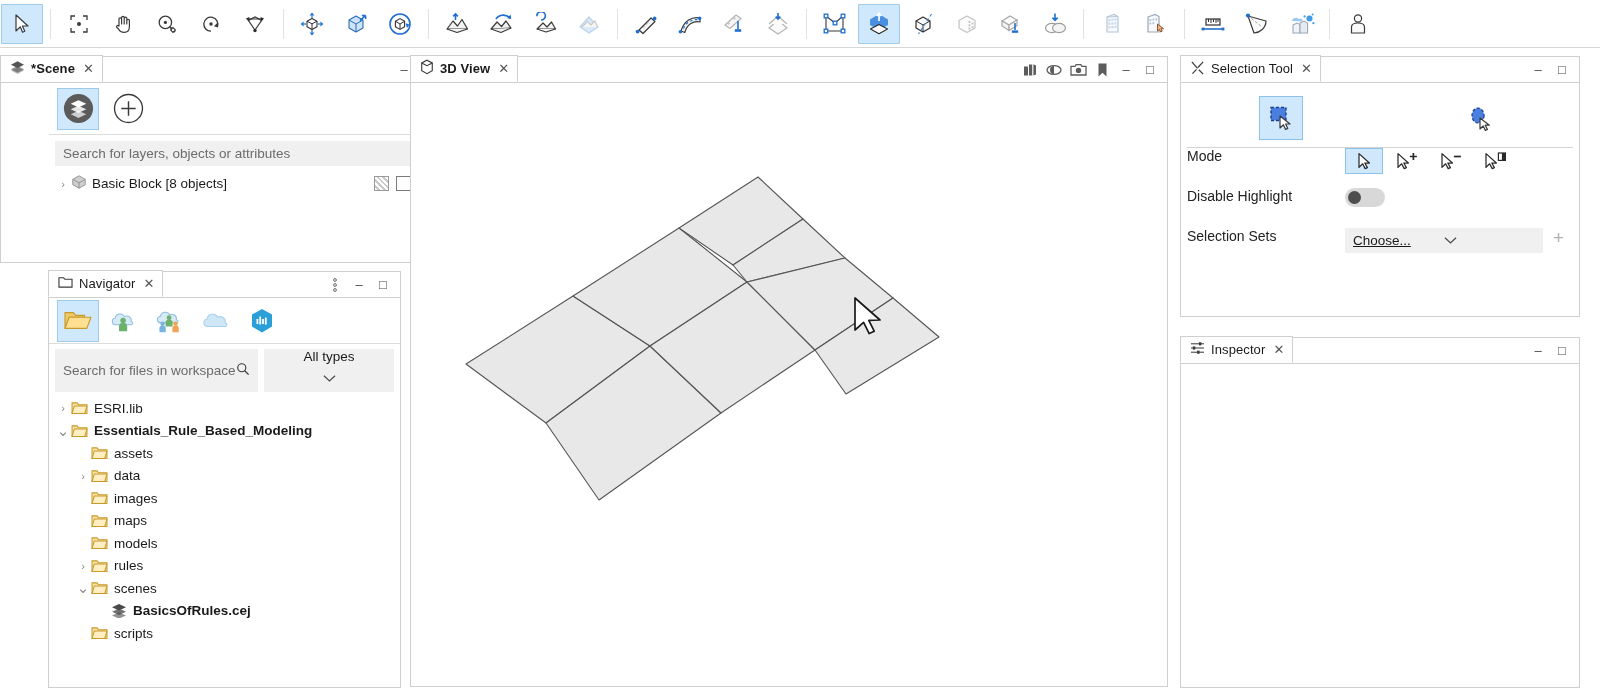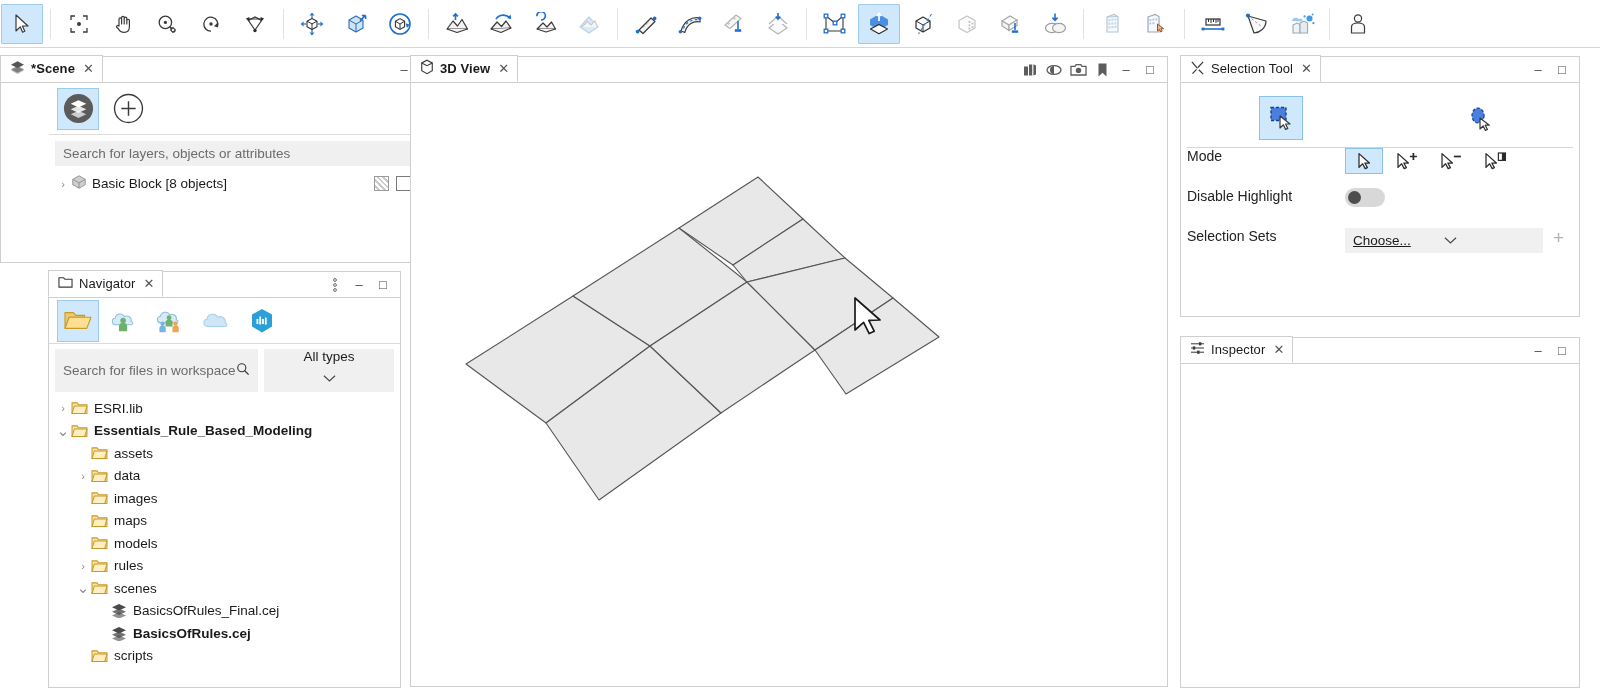--- a/index.html
+++ b/index.html
@@ -674,31 +674,20 @@
           </div>
           <div class="frow">
             <span class="twist" style="margin-left: 46px;"></span>
             <span style="display: inline-flex; align-items: center;">
               <svg width="16" height="15" viewBox="0 0 16 15">
                 <path d="M8 1 L15 4.2 L8 7.4 L1 4.2 Z" fill="#4a4a4a"></path>
                 <path d="M8 5.6 L15 8.8 L8 12 L1 8.8 Z" fill="#4a4a4a" opacity=".78"></path>
                 <path d="M8 9.2 L15 12.4 L8 15.6 L1 12.4 Z" fill="#4a4a4a" opacity=".6"></path>
               </svg>
             </span>
-            <span class="fname">BasicsOfRules_Final.cej</span>
-          </div>
-          <div class="frow">
-            <span class="twist" style="margin-left: 46px;"></span>
-            <span style="display: inline-flex; align-items: center;">
-              <svg width="16" height="15" viewBox="0 0 16 15">
-                <path d="M8 1 L15 4.2 L8 7.4 L1 4.2 Z" fill="#4a4a4a"></path>
-                <path d="M8 5.6 L15 8.8 L8 12 L1 8.8 Z" fill="#4a4a4a" opacity=".78"></path>
-                <path d="M8 9.2 L15 12.4 L8 15.6 L1 12.4 Z" fill="#4a4a4a" opacity=".6"></path>
-              </svg>
-            </span>
             <span class="fname b">BasicsOfRules.cej</span>
           </div>
           <div class="frow">
             <span class="twist" style="margin-left: 26px;"></span>
             <span style="display: inline-flex; align-items: center;">
               <svg width="17" height="14" viewBox="0 0 18 15">
                 <path d="M1 2 H6.4 L8 4 H17 V13.4 H1 Z" fill="#fbe3a6" stroke="#c79a2a" stroke-width="1.1"></path>
                 <path d="M3.4 5.4 H17 L14.6 13.4 H1 Z" fill="#ffefc2" stroke="#c79a2a" stroke-width="1.1" stroke-linejoin="round"></path>
               </svg>
             </span>

